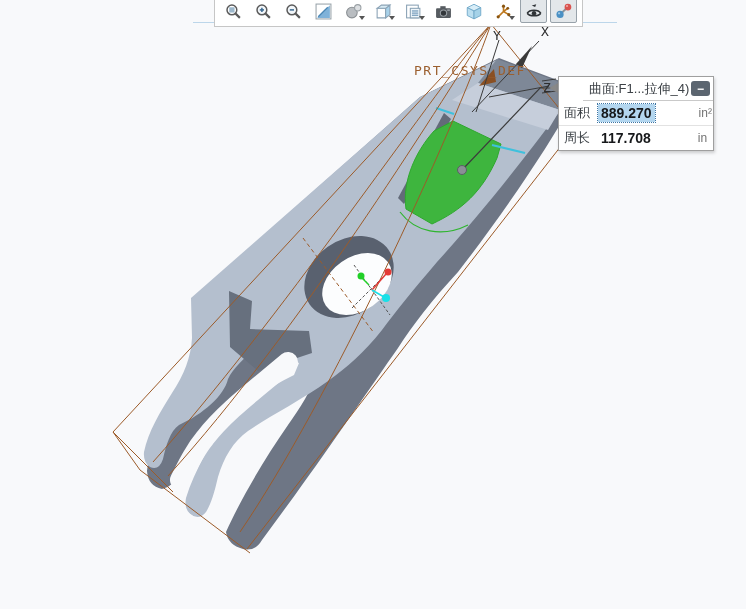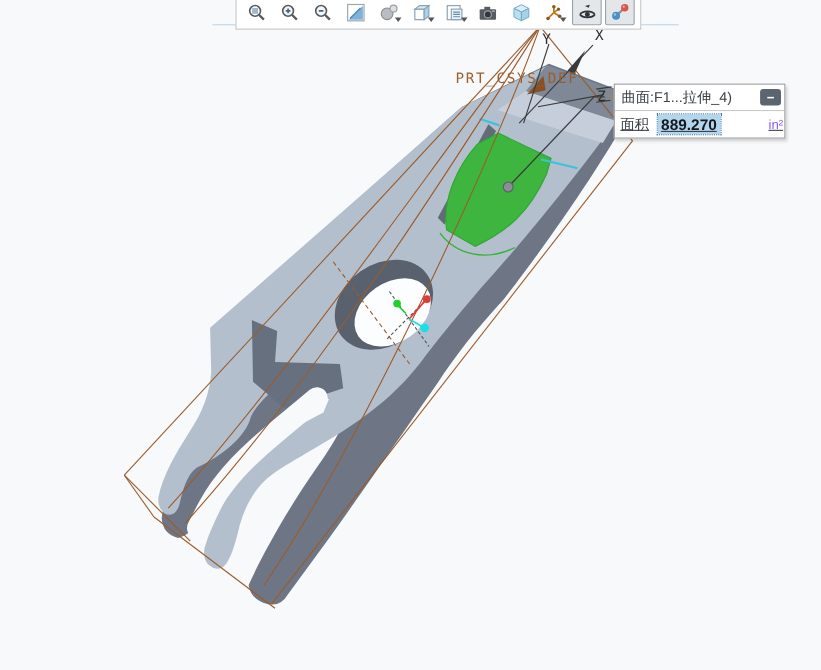--- a/index.html
+++ b/index.html
@@ -38,33 +38,34 @@
   #measure-popup{
     position:absolute;left:558px;top:76px;width:154px;z-index:4;
     background:#ffffff;border:1px solid #9f9f9f;
     box-shadow:1px 2px 3px rgba(0,0,0,.18);
     font-size:13px;color:#3c4146;
   }
   #mp-header{
     display:flex;align-items:center;height:23px;
     padding:0 3px 0 6px;border-bottom:1px solid #c9c9c9;
     white-space:nowrap;
+    margin-left:24px;
   }
   #mp-collapse{
     margin-left:auto;width:19px;height:15px;border-radius:3px;
     background:#5b6570;color:#fff;font-weight:bold;
     display:flex;align-items:center;justify-content:center;
     font-size:12px;line-height:1;cursor:default;
   }
-  .mp-row{display:flex;align-items:center;height:24px;padding-left:5px;text-decoration:underline;}
+  .mp-row{display:flex;align-items:center;height:24px;padding-left:5px;}
   .mp-row + .mp-row{border-top:1px solid #e2e2e2;}
   .mp-label{width:34px;flex:none;}
   .mp-value{font-weight:bold;font-size:14px;color:#16181a;padding:1px 3px;}
   .mp-value.hl{background:#b3d6ef;outline:1px dotted #3e75a3;}
-  .mp-unit{color:#8b5cf6;font-size:12px;margin-left:4px;padding-left:40px;}
+  .mp-unit{color:#737373;font-size:12px;margin-left:4px;padding-left:40px;}
 </style>
 </head>
 <body>
 
 <svg id="scene" width="746" height="609" viewBox="0 0 746 609">
 
   <path fill="#6e7685" d="
     M499,58 L568,84 L574,100
     C548,148 500,218 458,272
     C432,300 412,326 398,348
@@ -290,13 +291,18 @@
 <div id="measure-popup">
   <div id="mp-header">
     <span>曲面:F1...拉伸_4)</span>
     <span id="mp-collapse">−</span>
   </div>
   <div class="mp-row">
     <span class="mp-label">面积</span>
     <span class="mp-value hl">889.270</span>
     <span class="mp-unit">in²</span>
   </div>
+  <div class="mp-row">
+    <span class="mp-label">周长</span>
+    <span class="mp-value">117.708</span>
+    <span class="mp-unit">in</span>
+  </div>
 </div>
 
 </body></html>

